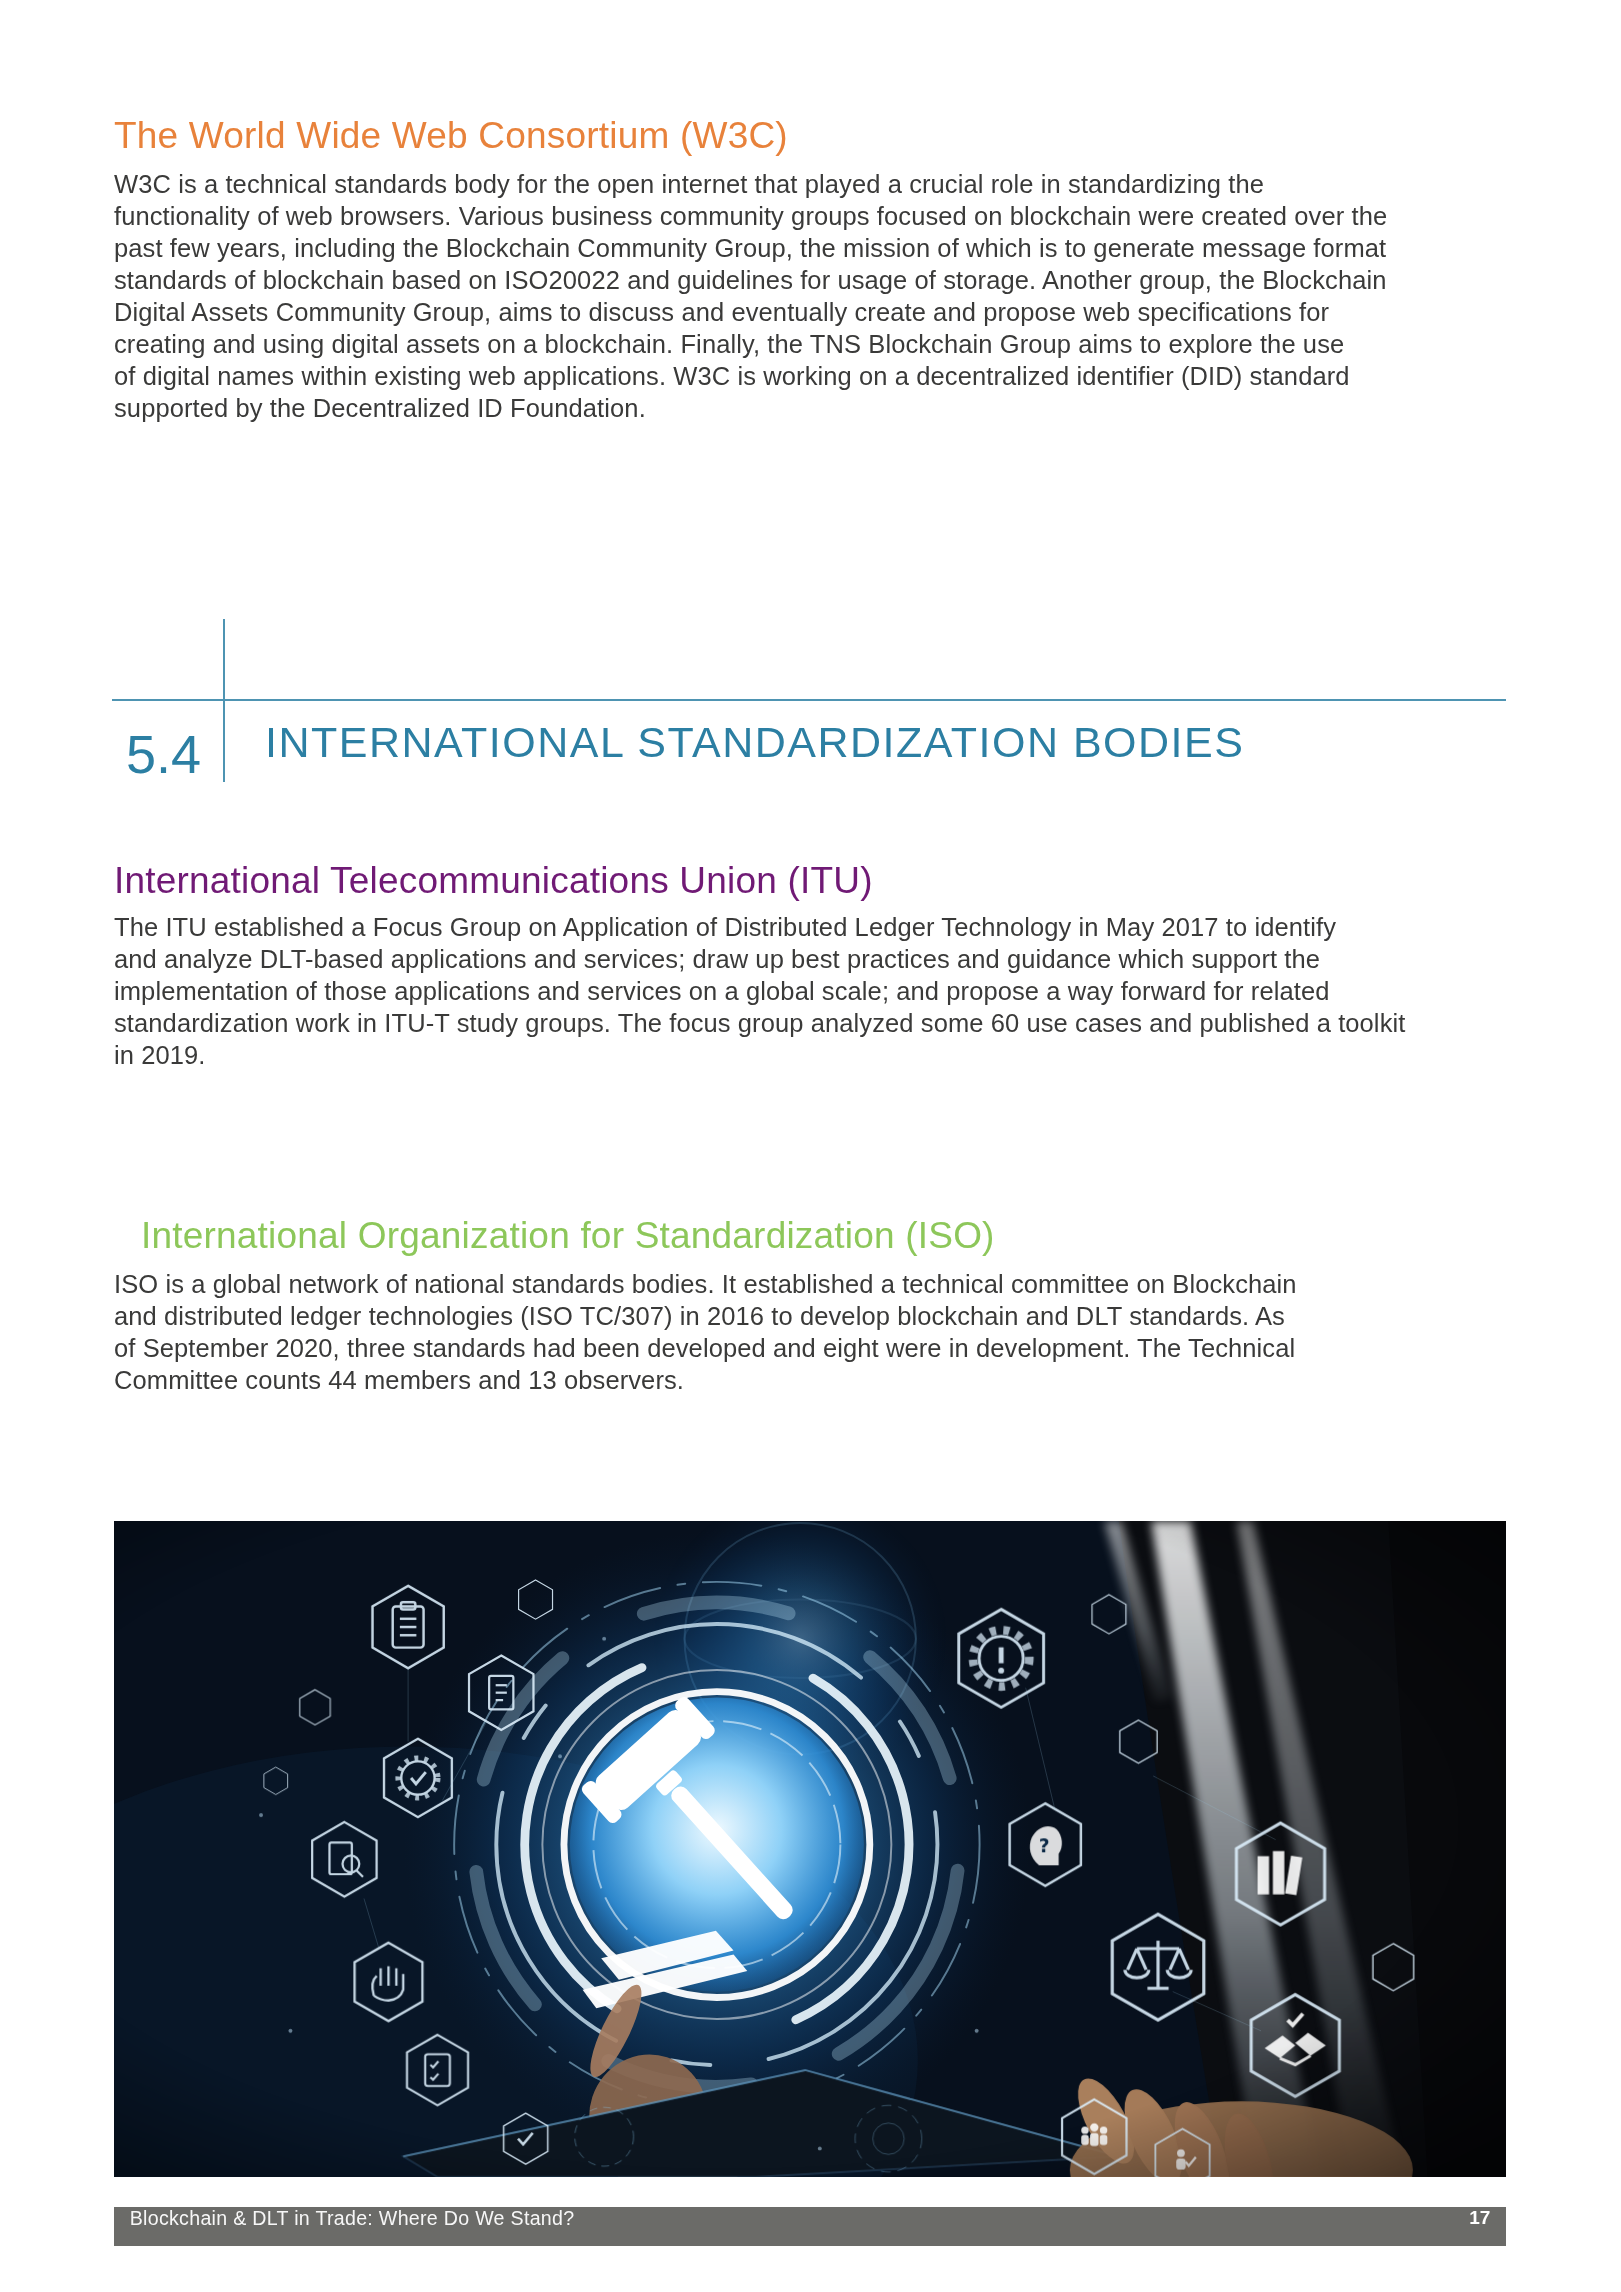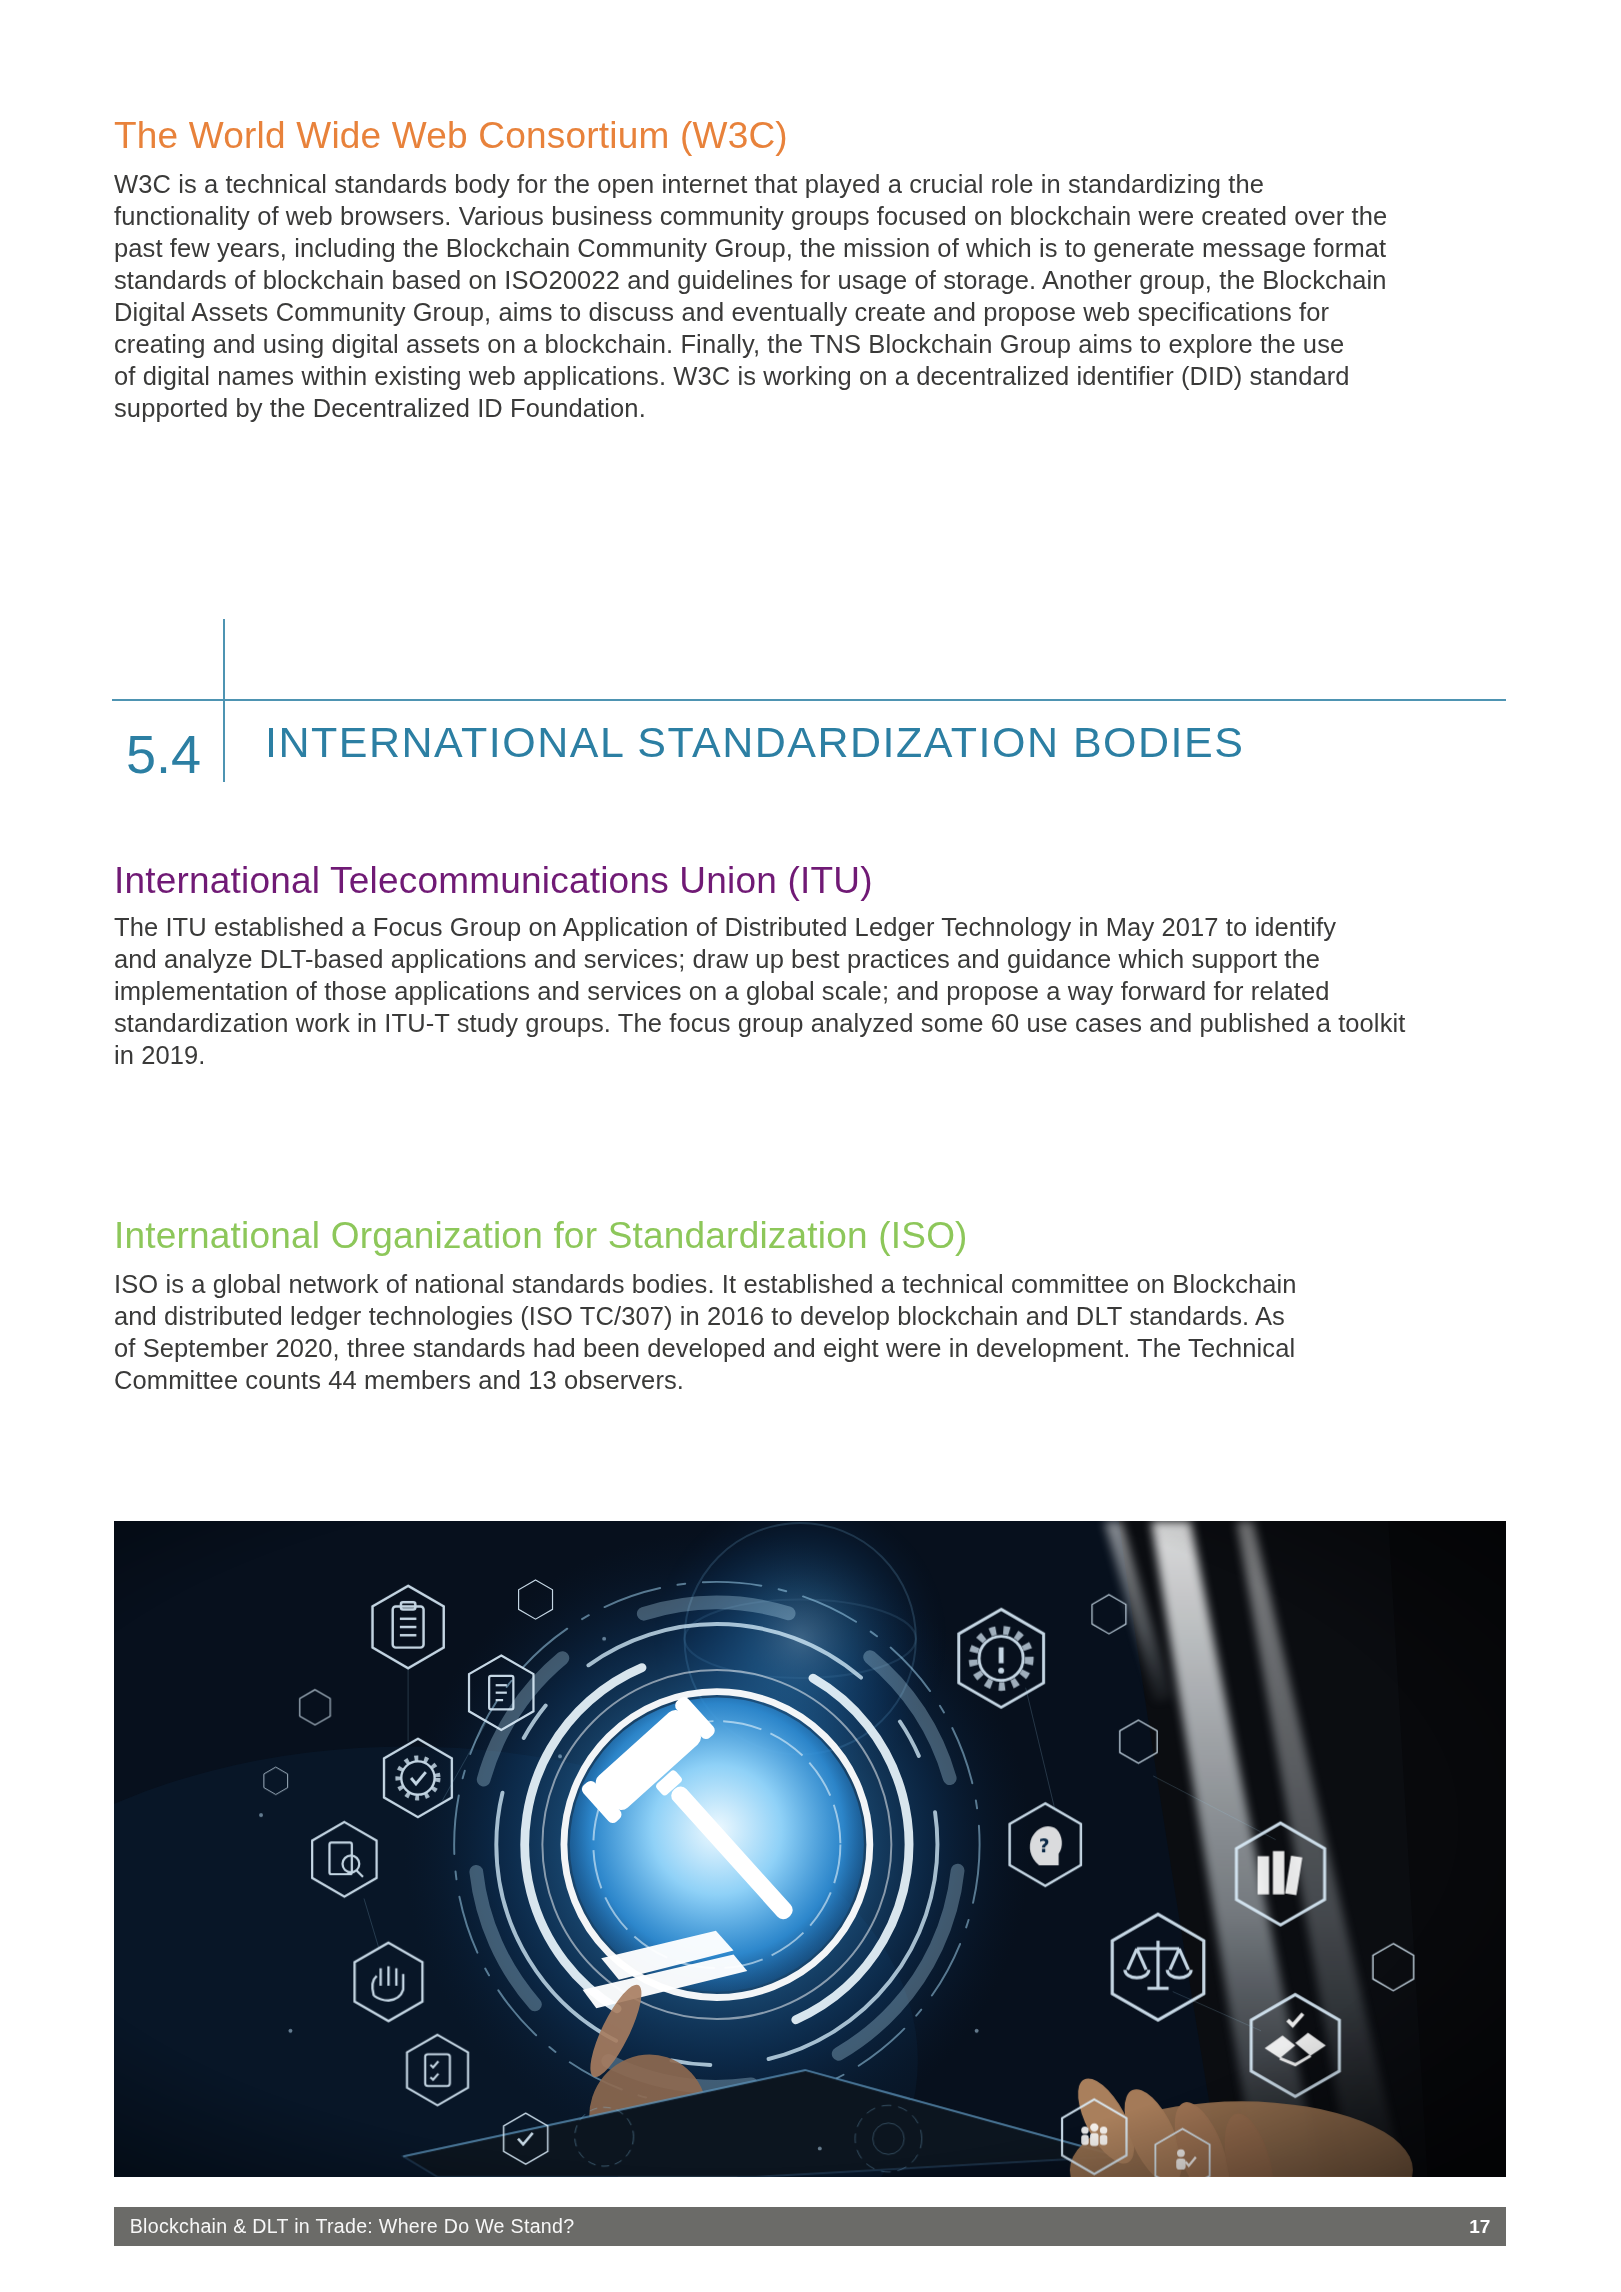--- a/index.html
+++ b/index.html
@@ -4,39 +4,39 @@
 <style>
   html,body{margin:0;padding:0;background:#ffffff;}
   body{width:1621px;height:2293px;position:relative;font-family:"Liberation Sans",sans-serif;}
   .page{position:absolute;inset:0;background:#ffffff;overflow:hidden;padding-left:20px;}
 
   h1,h2,p{margin:0;}
 
   .h-sub{position:absolute;left:114px;font-size:37px;font-weight:400;letter-spacing:0.2px;white-space:nowrap;}
   .h-orange{color:#E8823B;top:115px;}
   .h-green-itu{color:#701a75;top:860px;}
-  .h-green-iso{color:#8DC75A;top:1215px;}
+  .h-green-iso{color:#8DC75A;top:1215px;margin-left:27px;}
 
   .bodytext{position:absolute;left:114px;font-size:25.5px;line-height:32px;color:#3A3A39;
             letter-spacing:0.1px;white-space:pre;}
   .p-w3c{top:168px;}
   .p-itu{top:911px;}
   .p-iso{top:1268px;}
 
   .vline{position:absolute;left:223px;top:619px;width:2px;height:163px;background:#4E94B2;}
   .hline{position:absolute;left:112px;top:699px;width:1394px;height:2px;background:#4E94B2;}
   .sec-num{position:absolute;left:126px;top:723px;font-size:54px;font-weight:400;color:#2C7FA3;}
   .sec-title{position:absolute;left:265px;top:718px;font-size:43px;font-weight:400;
              letter-spacing:1.5px;color:#2C7FA3;white-space:nowrap;}
 
   .hero{position:absolute;left:114px;top:1521px;width:1392px;height:656px;background:#07101d;overflow:hidden;}
   .hero svg{display:block;}
 
   .footer{position:absolute;left:114px;top:2207px;width:1392px;height:39px;background:#6B6B68;
-          color:#ffffff;display:flex;align-items:center;justify-content:space-between;
+          color:#ffffff;display:flex;justify-content:space-between;
           padding:0 15.7px;box-sizing:border-box;}
   .footer-title{font-size:19.6px;letter-spacing:0.3px;opacity:.95;}
   .footer-num{font-size:19px;font-weight:700;}
 </style>
 </head>
 <body>
 
 <div class="page">
 
   <h2 class="h-sub h-orange">The World Wide Web Consortium (W3C)</h2>

